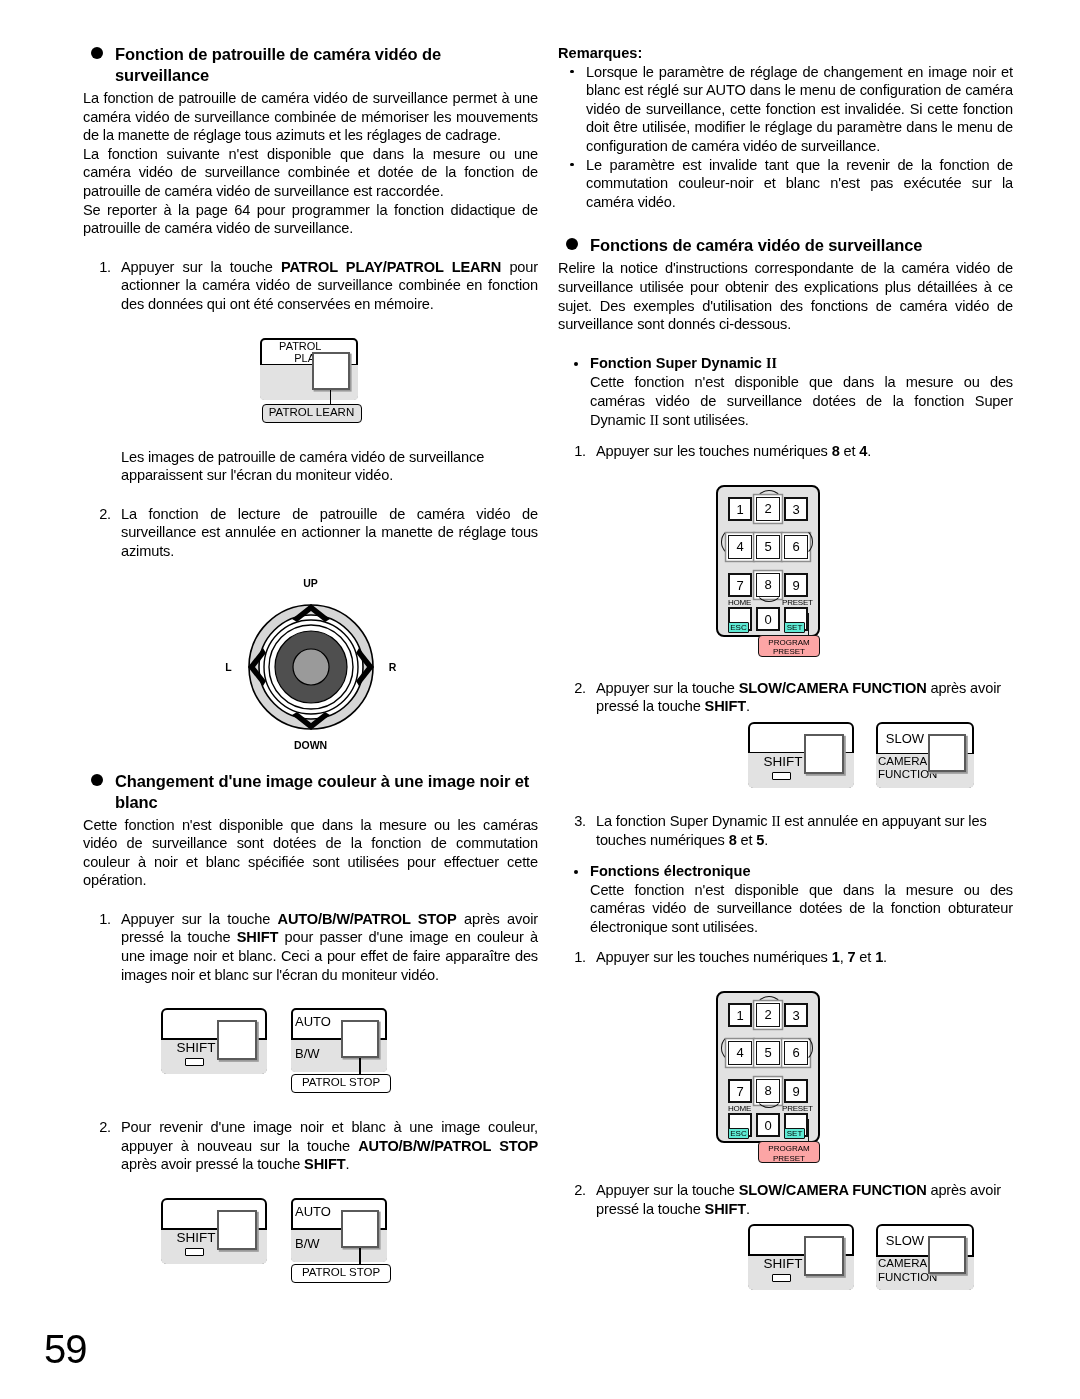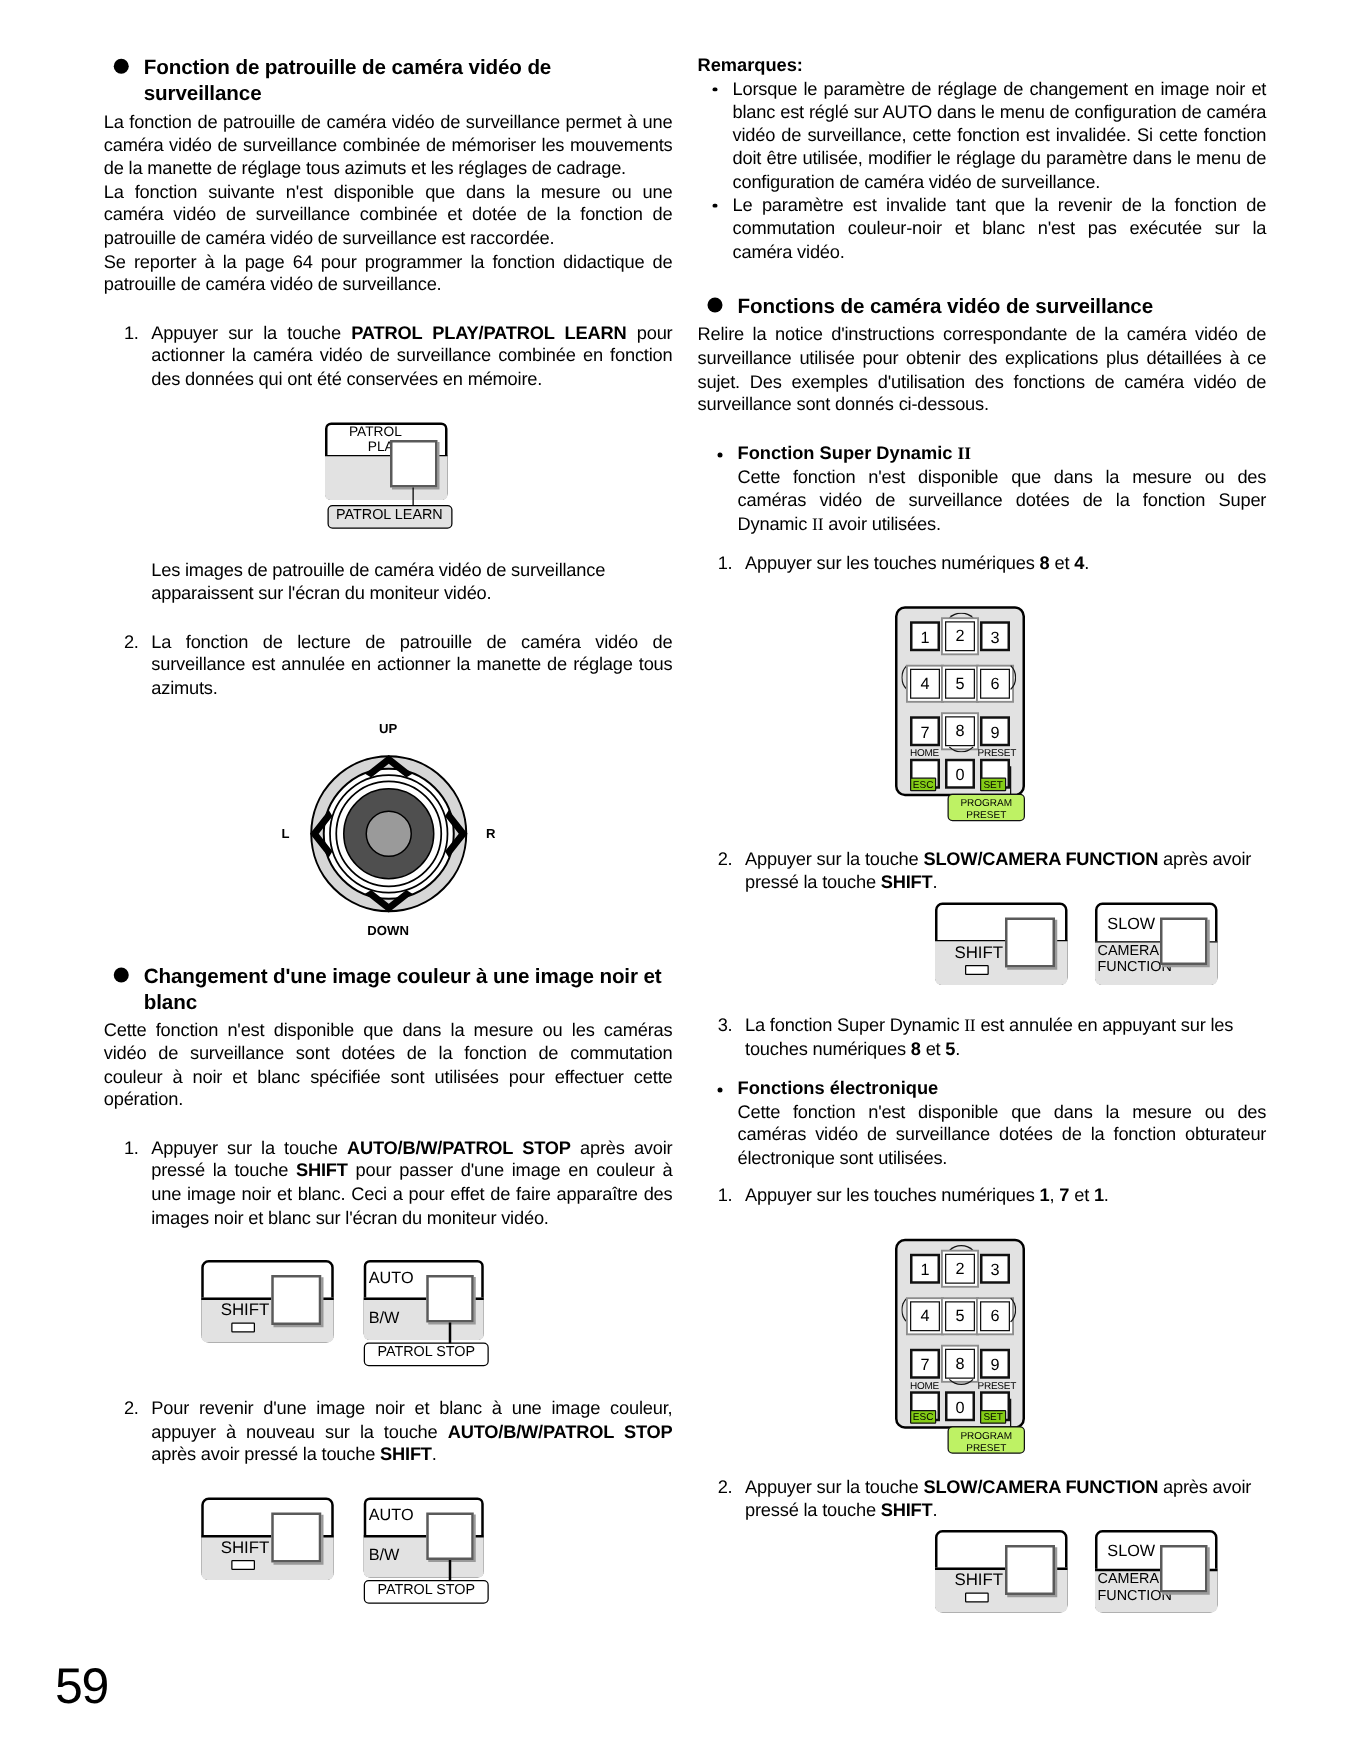--- a/index.html
+++ b/index.html
@@ -438,38 +438,38 @@
   .kp-blank {
     position: absolute;
     width: 24px; height: 24px;
     background: #fff;
     border: 2px solid #111;
     box-sizing: border-box;
   }
   .kp-tag {
     position: absolute;
     border: 1.5px solid #111;
-    background: #84cc16;
+    background: #5eead4;
     box-sizing: border-box;
     font-size: 8px;
     line-height: 10px;
     text-align: center;
     border-radius: 1px;
   }
   .kp-preset-stem-v {
     position: absolute;
     background: #111;
   }
   .kp-callout {
     position: absolute;
     left: 42px; top: 150px;
     width: 62px; height: 22px;
     border: 1.8px solid #111;
     border-radius: 4px;
-    background: #bef264;
+    background: #fca5a5;
     box-sizing: border-box;
     font-size: 8px;
     line-height: 9.5px;
     text-align: center;
     padding-top: 2px;
   }
 
   
   .joy { position: relative; width: 180px; height: 178px; }
   .joy-lbl {
@@ -665,21 +665,21 @@
 
     <p class="body">Relire la notice d'instructions correspondante de la caméra vidéo de surveillance utilisée pour obtenir des explications plus détaillées à ce sujet. Des exemples d'utilisation des fonctions de caméra vidéo de surveillance sont donnés ci-dessous.</p>
 
     <div class="gap20"></div>
 
     <div class="sub-bullet">
       <span class="dot"></span>
       <span class="sb-head">Fonction Super Dynamic </span><span class="sb-head rn">II</span>
     </div>
     <div class="sub-body">
-      <span>Cette fonction n'est disponible que dans la mesure ou des caméras vidéo de surveillance dotées de la fonction Super Dynamic </span><span class="rn">II</span><span> avoir utilisées.</span>
+      <span>Cette fonction n'est disponible que dans la mesure ou des caméras vidéo de surveillance dotées de la fonction Super Dynamic </span><span class="rn">II</span><span> sont utilisées.</span>
     </div>
 
     <div class="gap12"></div>
 
     <div class="num-item nojust">
       <span class="num">1.</span><span>Appuyer sur les touches numériques </span><b>8</b><span> et </span><b>4</b><span>.</span>
     </div>
 
     <div class="gap24"></div>
 

